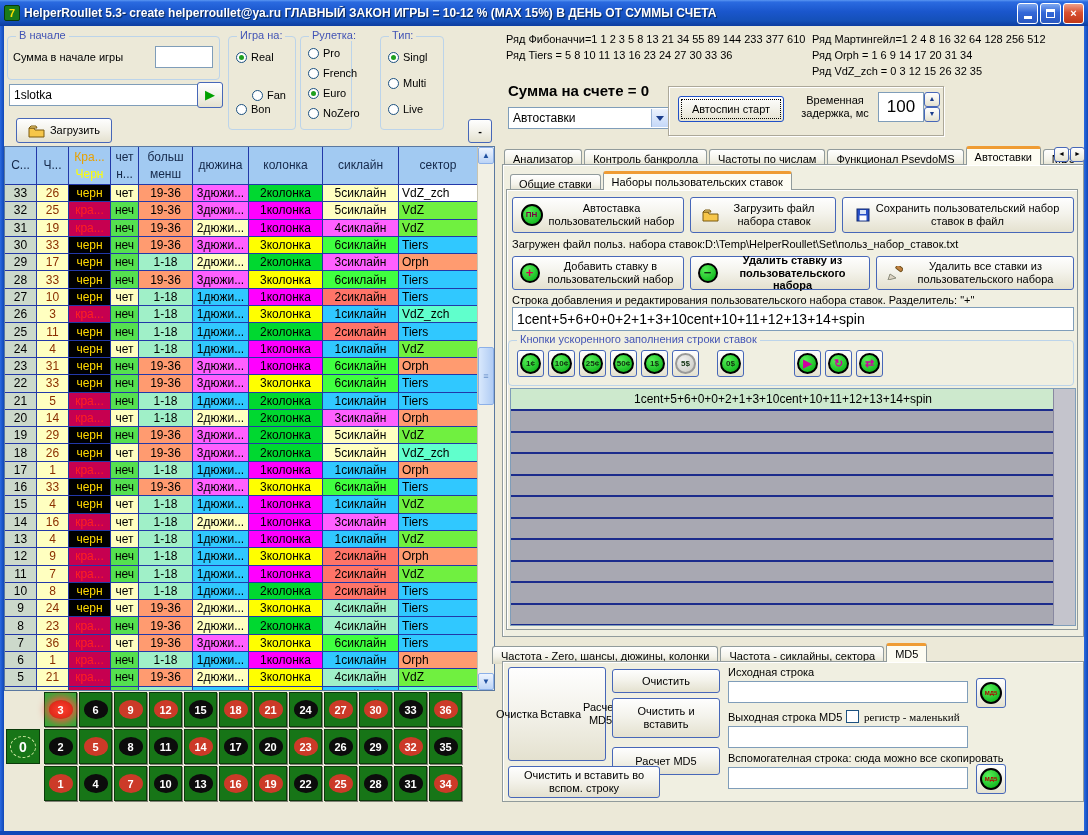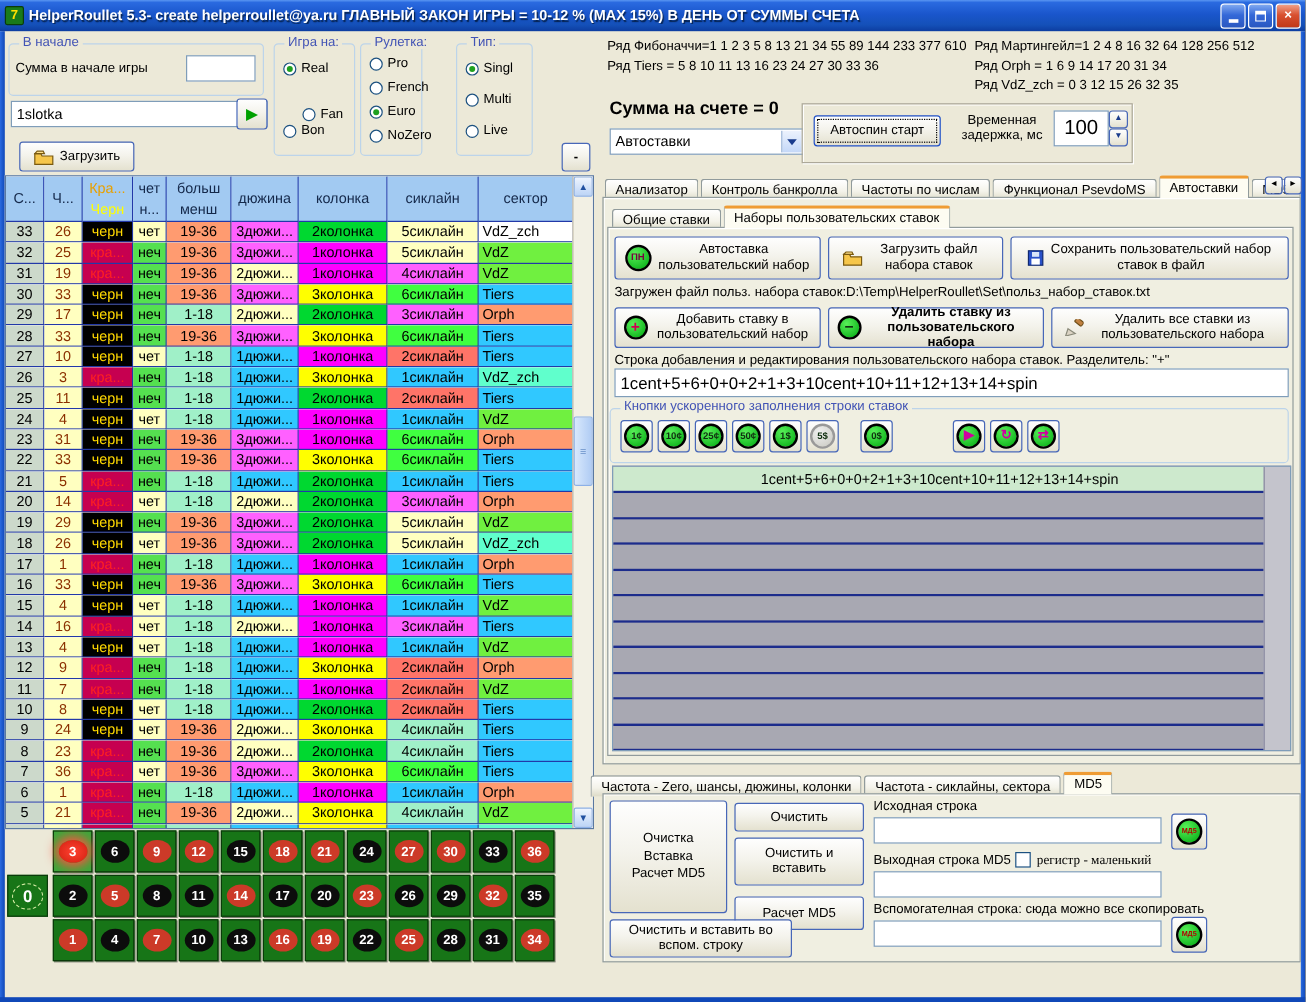--- a/index.html
+++ b/index.html
@@ -884,21 +884,21 @@
       <div class="bl-row"></div>
     </div>
 
   <div class="tabbar" style="left:480px;top:640px;height:22px;margin-left:12px;" id="bottom-tabbar">
       <div class="tab">Частота - Zero, шансы, дюжины, колонки</div>
       <div class="tab">Частота - сиклайны, сектора</div>
       <div class="tab active">MD5</div>
     </div>
   <div class="panel3d" style="left:502px;top:661px;width:582px;height:141px;"></div>
 
-  <button class="xp-btn" style="position:absolute;left:508px;top:667px;width:98px;height:94px;flex-direction:column;gap:2px;" id="md5-block-btn">
+  <button class="xp-btn" style="position:absolute;left:508px;top:667px;width:98px;height:94px;flex-direction:row;gap:2px;" id="md5-block-btn">
       <div>Очистка</div>
       <div>Вставка</div>
       <div>Расчет MD5</div>
     </button>
   <button class="xp-btn" style="position:absolute;left:612px;top:669px;width:108px;height:24px;">Очистить</button>
   <button class="xp-btn" style="position:absolute;left:612px;top:698px;width:108px;height:40px;">Очистить и вставить</button>
   <button class="xp-btn" style="position:absolute;left:612px;top:747px;width:108px;height:28px;">Расчет MD5</button>
 
   <div class="lbl" style="left:728px;top:666px;">Исходная строка</div>
   <input class="xp-input" style="position: absolute; left: 728px; top: 681px; width: 240px; height: 22px;" value="">

